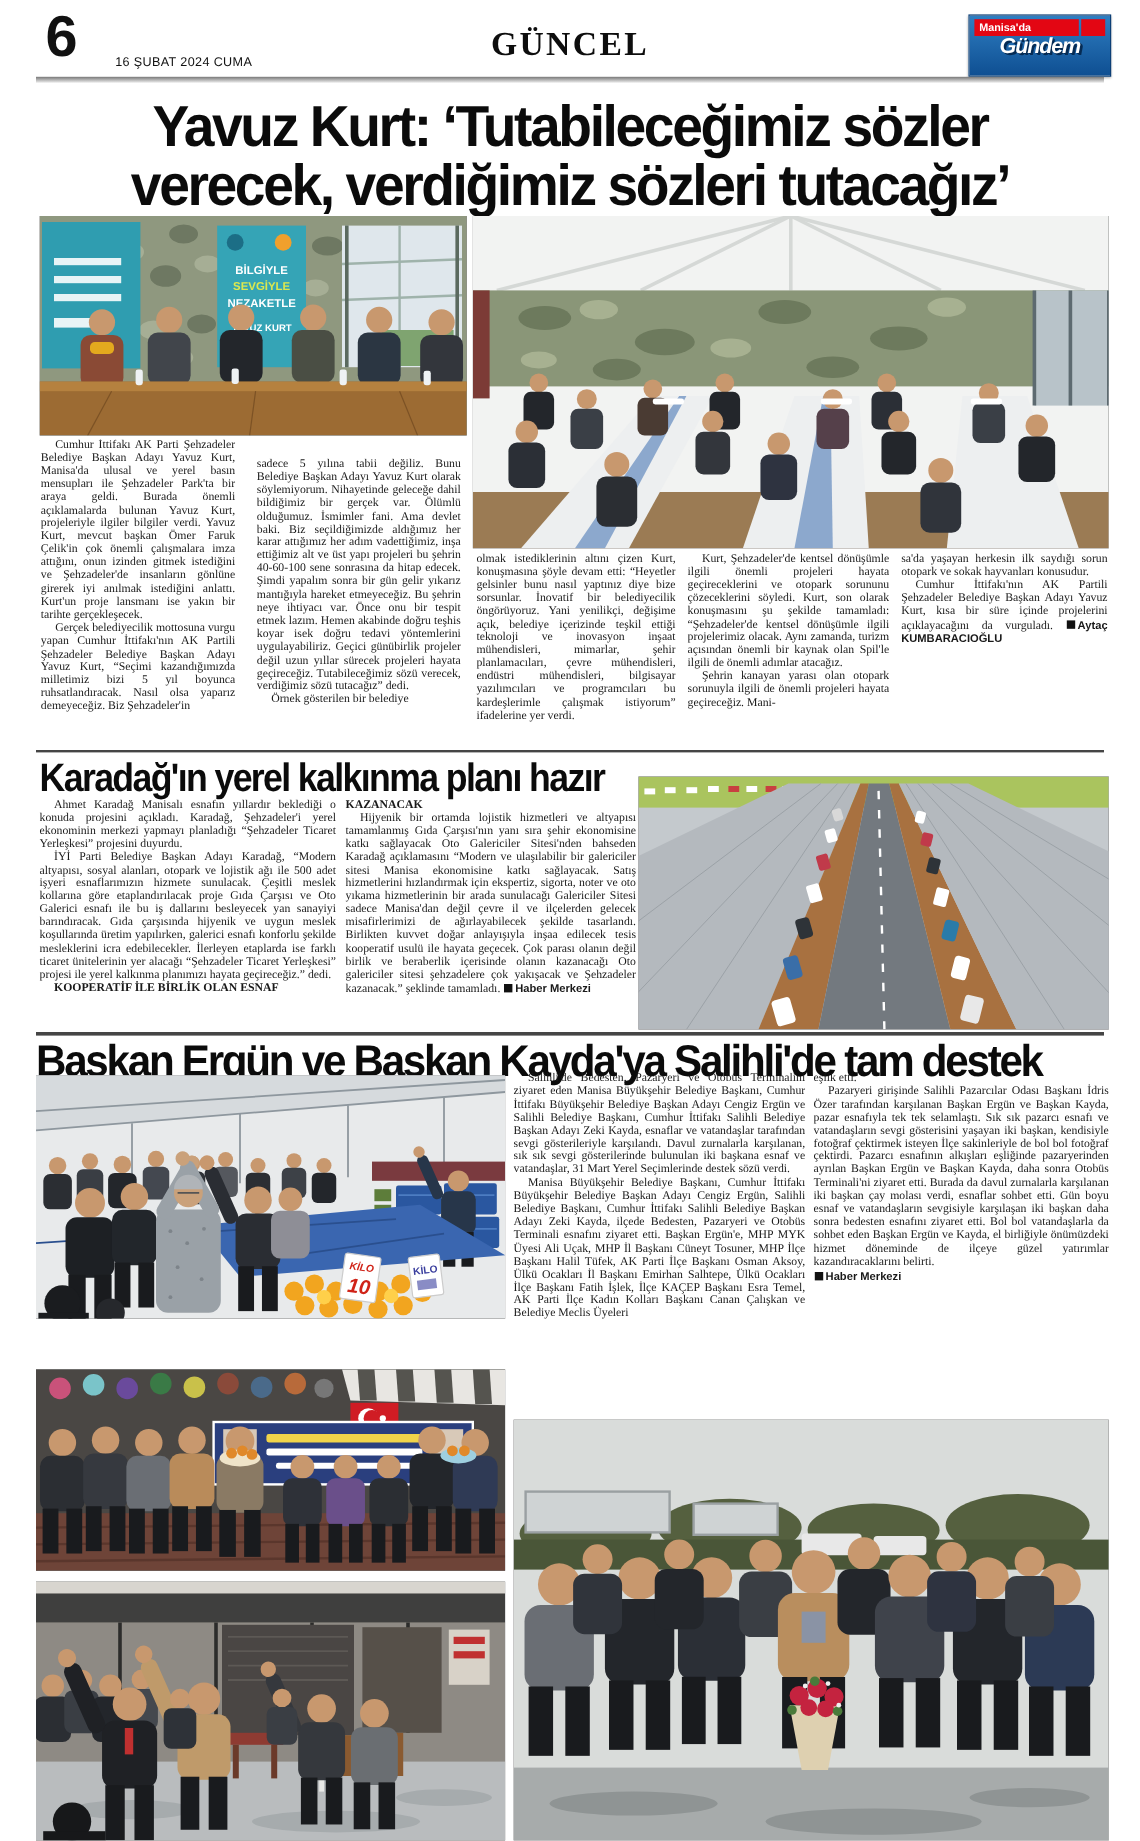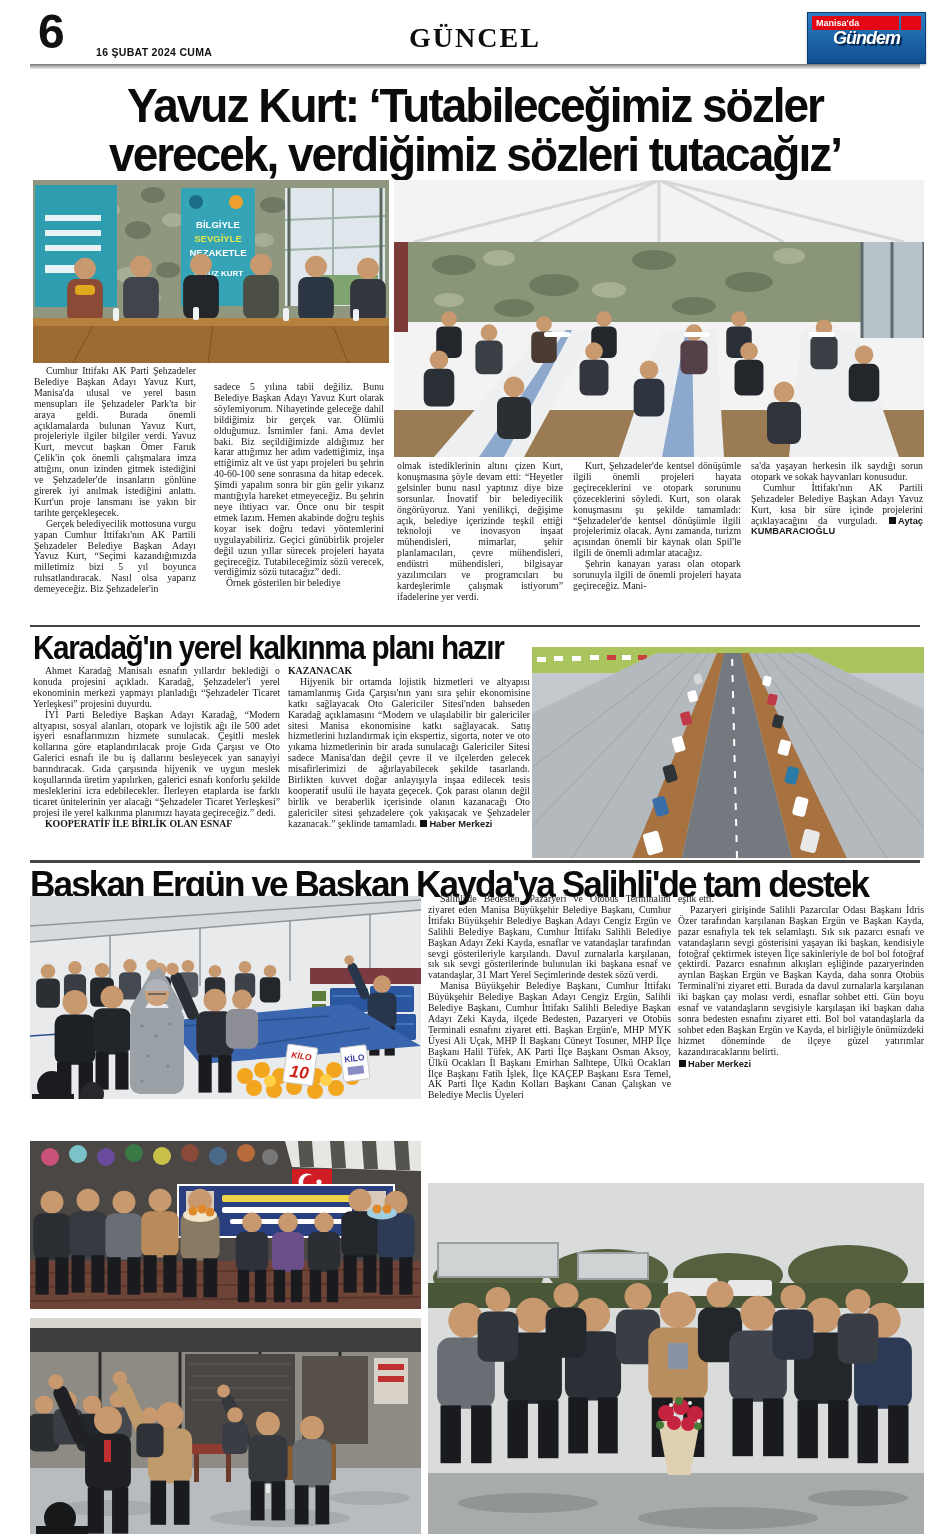--- a/index.html
+++ b/index.html
@@ -1,21 +1,21 @@
 <!DOCTYPE html>
 <html><head>
 <meta charset="utf-8">
 <style>
   html,body{margin:0;padding:0;background:#fff;}
   .page{position:relative;width:950px;height:1534px;background:#fff;overflow:hidden;
         font-family:"Liberation Serif","DejaVu Serif",serif;color:#1b1b1b;}
   .abs{position:absolute;}
   
   .pagenum{font-family:"Liberation Sans",sans-serif;font-weight:bold;font-size:48px;color:#111;line-height:1;}
-  .dateline{font-family:"Liberation Sans",sans-serif;font-weight:bold;font-size:10.5px;color:#111;letter-spacing:.3px;}
+  .dateline{font-family:"Liberation Sans",sans-serif;font-weight:normal;font-size:10.5px;color:#111;letter-spacing:.3px;}
   .section-title{left:0;right:0;text-align:center;font-weight:bold;font-size:28px;letter-spacing:2px;color:#0d0d0d;}
   .header-rule{height:5px;background:linear-gradient(#777,#eee);}
   .logo{background:linear-gradient(#2e7ec2,#0f4f92);border:1px solid #0c3f76;box-shadow:0 1px 2px rgba(0,0,0,.3);}
   .logo-tag{position:absolute;left:4px;top:3px;right:26px;height:14px;background:#e30613;color:#fff;
             font-family:"Liberation Sans",sans-serif;font-weight:bold;font-size:9px;
             line-height:14px;padding-left:4px;}
   .logo-tag2{position:absolute;right:4px;top:3px;width:20px;height:14px;background:#e30613;}
   .logo-name{position:absolute;left:0;right:0;top:15px;text-align:center;color:#fff;
              font-family:"Liberation Sans",sans-serif;font-weight:bold;font-style:italic;font-size:18px;
              text-shadow:1px 1px 0 #062c55,2px 2px 0 #062c55;letter-spacing:-1px;}

